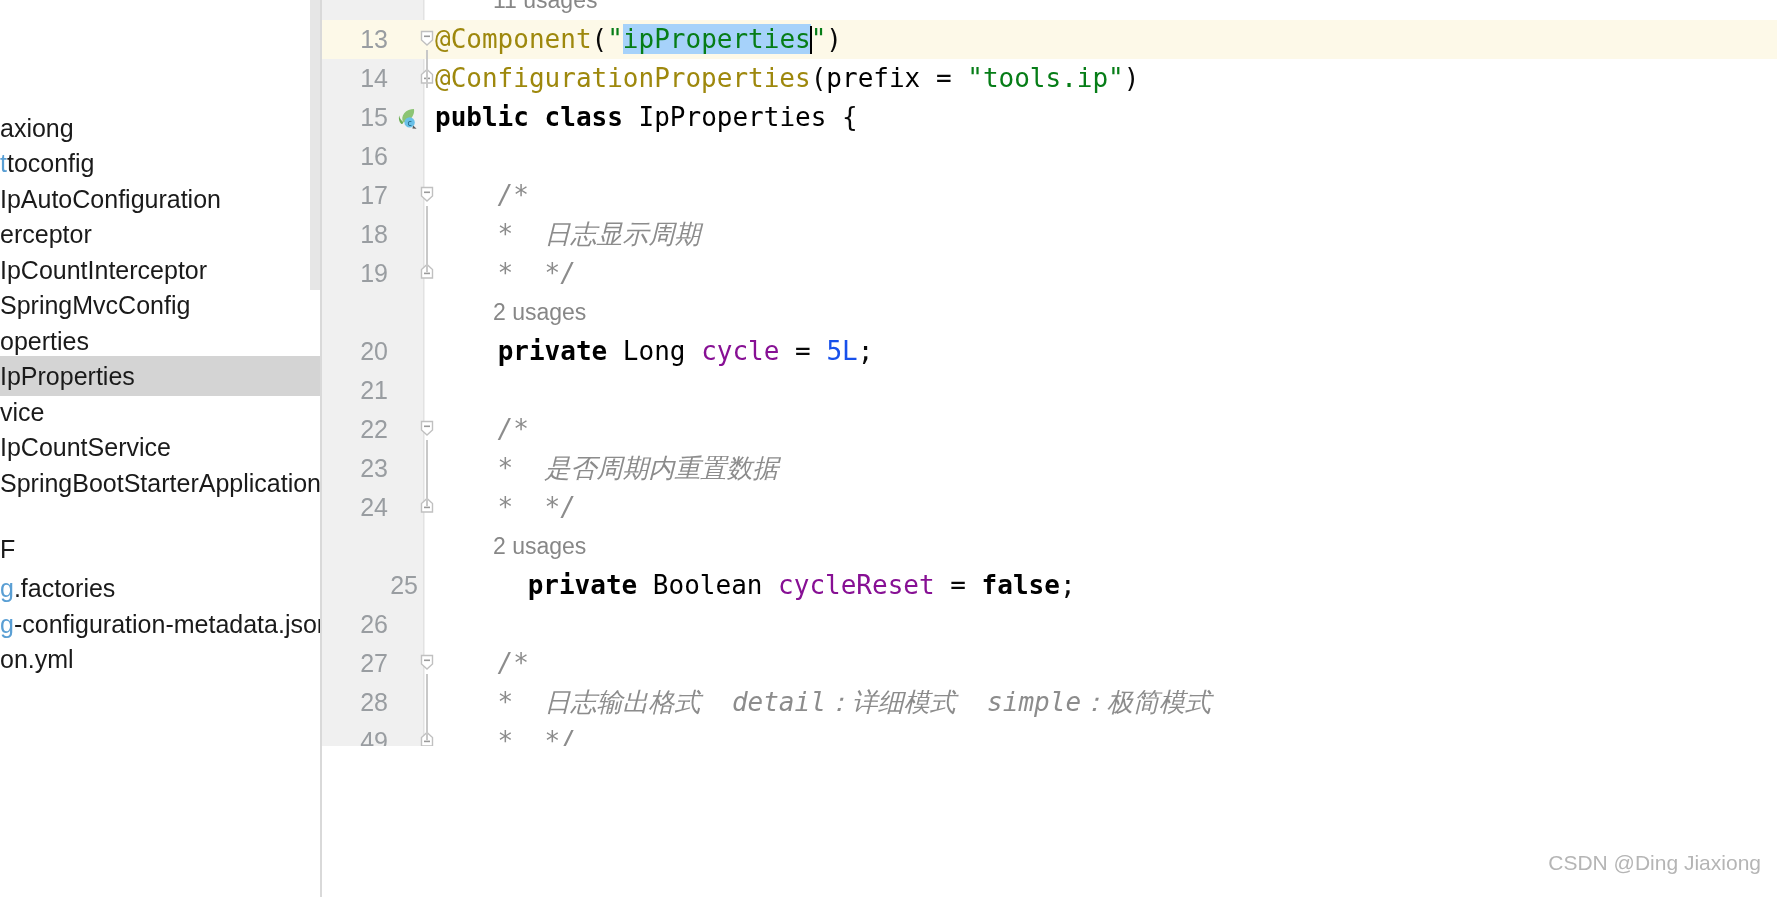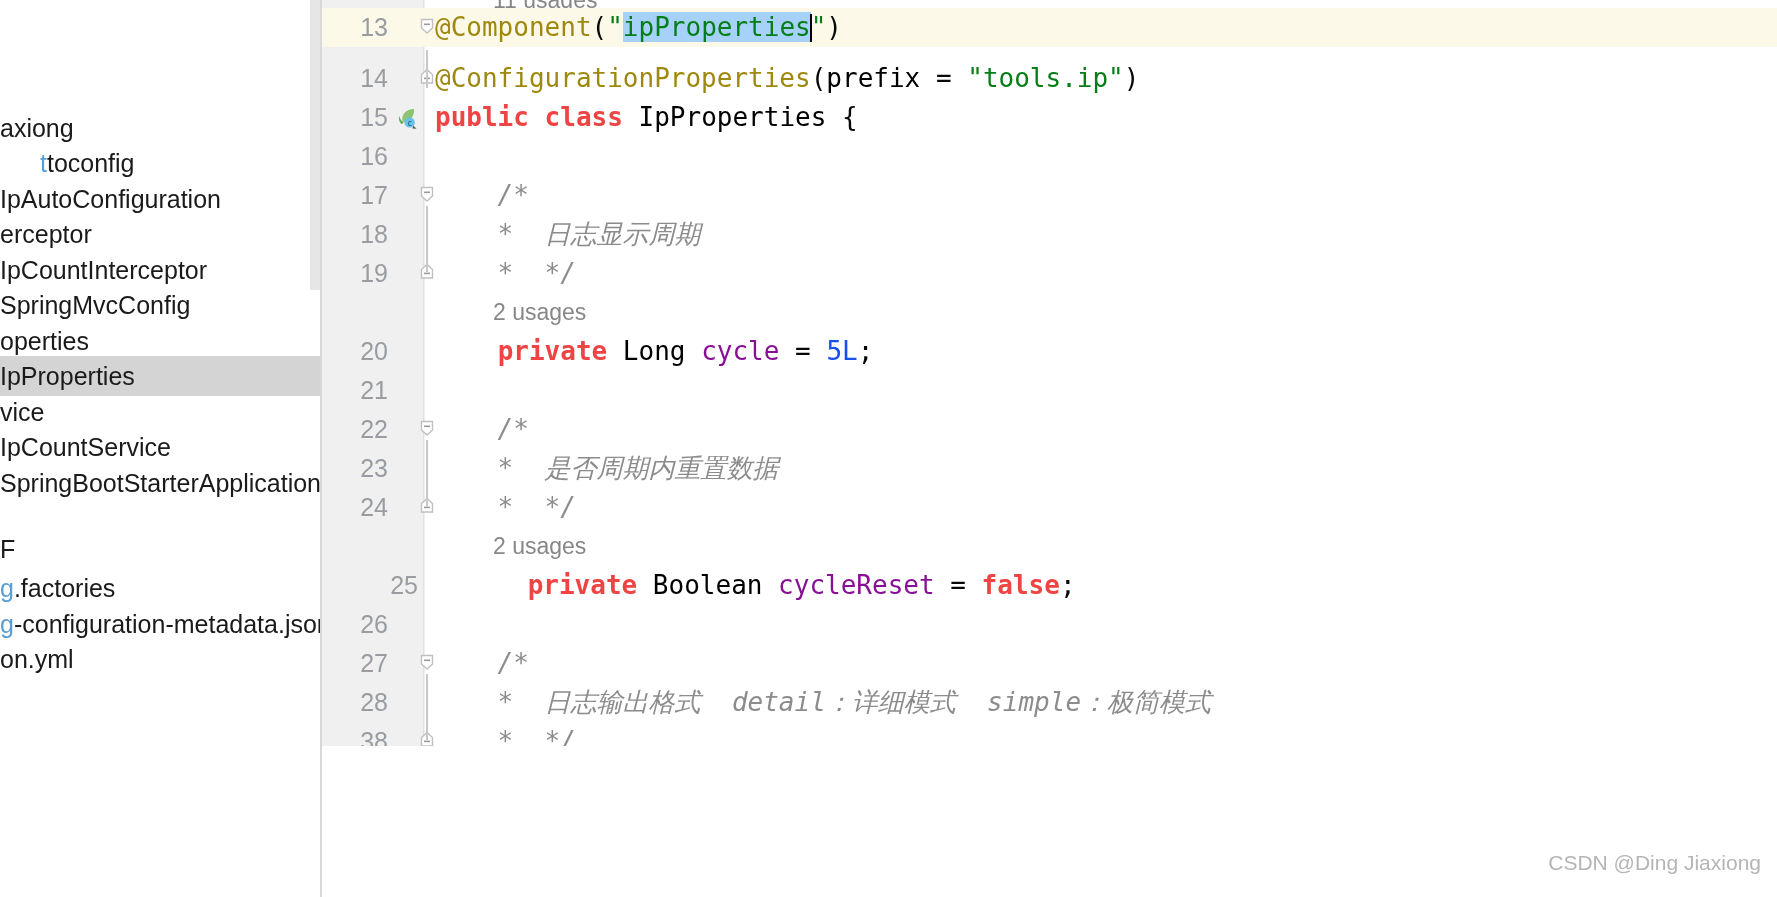--- a/index.html
+++ b/index.html
@@ -161,21 +161,21 @@
     line-height: 39px;
     white-space: pre;
     font-family: "Liberation Sans", sans-serif;
     font-size: 23px;
     color: #878787;
   }
 
   
   .tk-anno    { color: #9e880d; }
   .tk-str     { color: #067d17; }
-  .tk-kw      { color: #ef4444; font-weight: bold; }
+  .tk-kw      { color: #000000; font-weight: bold; }
   .tk-type    { color: #000000; }
   .tk-field   { color: #871094; }
   .tk-num     { color: #1750eb; }
   .tk-plain   { color: #080808; }
   .tk-param   { color: #000000; }
 
   .sel {
     background: #a6d2fa;
   }
   .caret {
@@ -199,21 +199,21 @@
   }
 </style>
 </head>
 <body>
 
 <div id="app">
 
   <div id="sidebar">
     <div id="sidebar-edge"></div>
   <div class="tree-item" style="top: 108px;"><span class="tlabel">axiong</span></div>
-      <div class="tree-item" style="top: 143px; padding-left: 40px;"><span class="tprefix">t</span><span class="tlabel">toconfig</span></div>
+      <div class="tree-item" style="top: 143px;"><span class="tprefix">t</span><span class="tlabel">toconfig</span></div>
       <div class="tree-item" style="top: 214px;"><span class="tlabel">erceptor</span></div>
       <div class="tree-item" style="top: 179px;"><span class="tlabel">IpAutoConfiguration</span></div>
       <div class="tree-item" style="top: 250px;"><span class="tlabel">IpCountInterceptor</span></div>
       <div class="tree-item" style="top: 285px;"><span class="tlabel">SpringMvcConfig</span></div>
       <div class="tree-item" style="top: 321px;"><span class="tlabel">operties</span></div>
       <div class="tree-item selected" style="top: 356px;"><span class="tlabel">IpProperties</span></div>
       <div class="tree-item" style="top: 392px;"><span class="tlabel">vice</span></div>
       <div class="tree-item" style="top: 427px;"><span class="tlabel">IpCountService</span></div>
       <div class="tree-item" style="top: 463px;"><span class="tlabel">SpringBootStarterApplication</span></div>
       <div class="tree-item" style="top: 529px;"><span class="tlabel">F</span></div>
@@ -225,21 +225,21 @@
 
   <div id="editor">
     <div id="gutter"></div>
     <div id="gutter-right-border"></div>
     <div id="rows">
         <div class="code-row" style="top: -19px;">
           <div class="rowbg-gutter"></div>
           <div class="rowbg-text"></div>
           <span class="inlay">11 usages</span>
         </div>
-        <div class="code-row highlight" style="top: 8px;">
+        <div class="code-row highlight" style="top: 20px;">
           <div class="rowbg-gutter"></div>
           <div class="rowbg-text"></div>
           <span class="lineno">13</span>
           <span class="fold">
             <svg width="18" height="39" viewBox="0 0 18 39">
               <path d="M3.5 11.5h11v8.5l-5.5 5-5.5-5z" fill="#ffffff" stroke="#c0c0c0" stroke-width="1.4"></path>
               <rect x="6" y="15.5" width="6" height="1.6" fill="#9a9a9a"></rect>
             </svg>
           </span>
           <span class="code-text"><span class="tk-anno">@Component</span><span class="tk-plain">(</span><span class="tk-str">"</span><span class="tk-str sel">ipProperties</span><span class="caret"></span><span class="tk-str">"</span><span class="tk-plain">)</span></span>
@@ -383,21 +383,21 @@
         </div>
         <div class="code-row" style="top: 683px;">
           <div class="rowbg-gutter"></div>
           <div class="rowbg-text"></div>
           <span class="lineno">28</span>
           <span class="code-text comment">    *  <span class="cn">日志输出格式</span>  detail<span class="cn">：详细模式</span>  simple<span class="cn">：极简模式</span></span>
         </div>
         <div class="code-row" style="top: 722px;">
           <div class="rowbg-gutter"></div>
           <div class="rowbg-text"></div>
-          <span class="lineno">38</span>
+          <span class="lineno">49</span>
           <span class="fold">
             <svg width="18" height="39" viewBox="0 0 18 39">
               <path d="M3.5 24h11v-8.5l-5.5-5-5.5 5z" fill="#ffffff" stroke="#c0c0c0" stroke-width="1.4"></path>
               <rect x="6" y="18.6" width="6" height="1.6" fill="#9a9a9a"></rect>
             </svg>
           </span>
           <span class="code-text comment">    *  */</span>
         </div>
         <div class="code-row" style="top: 761px;">
           <div class="rowbg-gutter"></div>

